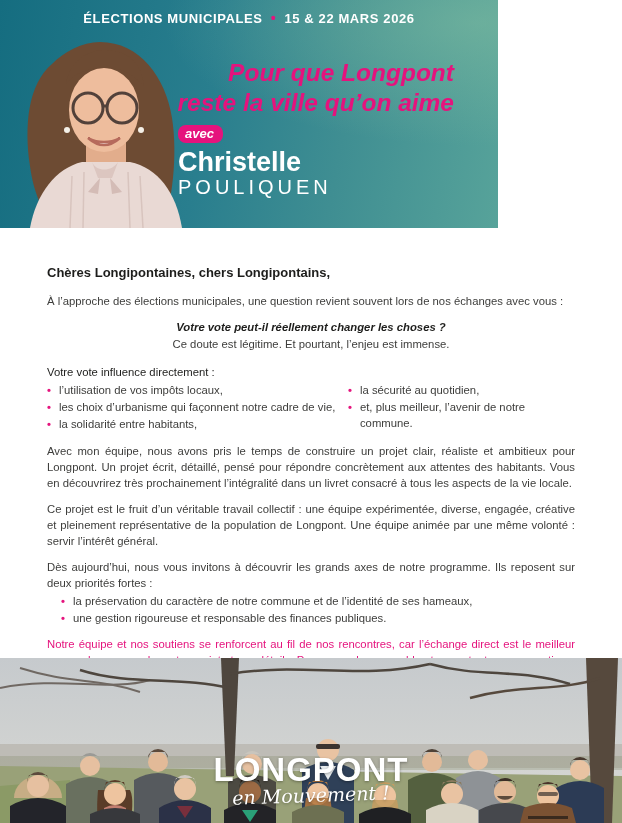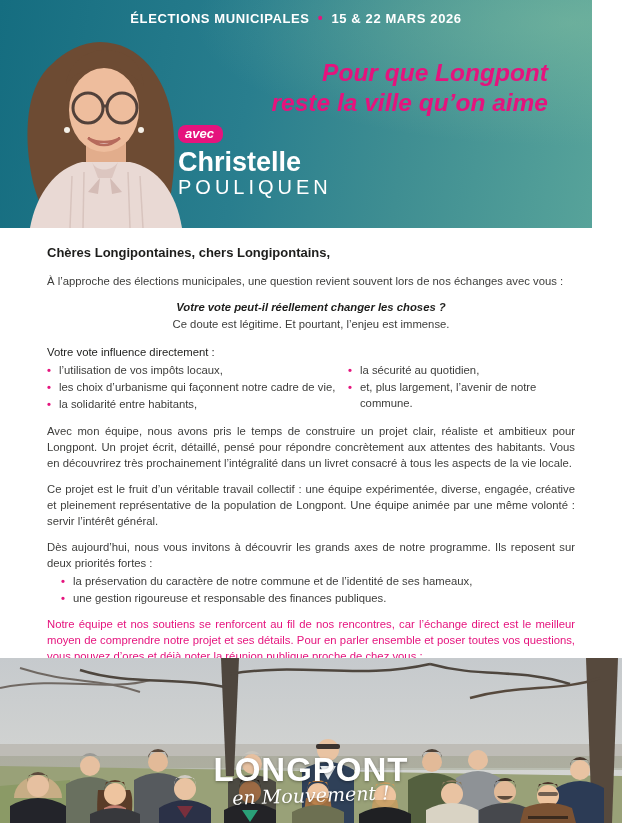--- a/index.html
+++ b/index.html
@@ -2,21 +2,21 @@
 <html><head>
 <meta charset="utf-8">
 <style>
   html,body{margin:0;padding:0;background:#9a9a9a;}
   .page{
     position:relative;width:622px;height:823px;margin:0 auto;background:#ffffff;
     font-family:"Liberation Sans","DejaVu Sans",sans-serif;overflow:hidden;
   }
   
   .header{
-    position:relative;width:592px;height:228px;overflow:hidden;
+    position:relative;width:498px;height:228px;overflow:hidden;
     background:
       radial-gradient(140% 120% at 96% 10%, rgba(130,190,160,.55) 0%, rgba(130,190,160,0) 45%),
       linear-gradient(100deg,#156d80 0%,#297e8e 42%,#3f8e92 68%,#57a39a 100%);
   }
   .top-banner{
     position:absolute;top:10px;left:0;width:100%;text-align:center;
     color:#ffffff;font-weight:bold;font-size:13px;letter-spacing:.6px;
   }
   .top-banner .dot{color:#e5137d;font-size:14px;padding:0 4px;}
   .headline{
@@ -26,21 +26,21 @@
   .name-block{position:absolute;left:178px;top:124px;}
   .avec-badge{
     display:inline-block;background:#e5137d;color:#fff;font-style:italic;font-weight:bold;
     font-size:13px;padding:1px 9px 2px 7px;border-radius:8px;margin-bottom:5px;
   }
   .first-name{color:#fff;font-weight:bold;font-size:27px;line-height:1.05;}
   .last-name{color:#fff;font-weight:normal;font-size:20px;letter-spacing:4px;line-height:1.15;}
   .portrait{position:absolute;left:0;bottom:0;width:212px;height:202px;}
   
   .content{
-    padding:16px 47px 0 47px;color:#3d3d3b;font-size:11.3px;line-height:1.42;
+    padding:36px 47px 0 47px;color:#3d3d3b;font-size:11.3px;line-height:1.42;
   }
   .salutation{font-weight:bold;font-size:13px;margin:0 0 11px 0;color:#1d1d1b;}
   .content p{margin:0 0 10px 0;text-align:justify;}
   .centered-block{text-align:center;margin:2px 0 12px 0;}
   .q-bold{font-weight:bold;font-style:italic;color:#1d1d1b;}
   .influence-head{font-weight:normal;color:#1d1d1b;margin:0 0 2px 0;}
   .two-col{display:flex;margin-bottom:10px;}
   .col-left{flex:0 0 57%;}
   .col-right{flex:1;}
   ul.plain{list-style:none;margin:0;padding:0;}
@@ -140,21 +140,21 @@
 
     <div class="influence-head">Votre vote influence directement :</div>
     <div class="two-col">
       <ul class="plain col-left">
         <li><span class="b">•</span><span>l’utilisation de vos impôts locaux,</span></li>
         <li><span class="b">•</span><span>les choix d’urbanisme qui façonnent notre cadre de vie,</span></li>
         <li><span class="b">•</span><span>la solidarité entre habitants,</span></li>
       </ul>
       <ul class="plain col-right">
         <li><span class="b">•</span><span>la sécurité au quotidien,</span></li>
-        <li><span class="b">•</span><span>et, plus largement, l’avenir de notre commune.</span></li>
+        <li><span class="b">•</span><span>et, plus meilleur, l’avenir de notre commune.</span></li>
       </ul>
     </div>
 
     <p>Avec mon équipe, nous avons pris le temps de construire un projet clair, réaliste et ambitieux pour Longpont. Un projet écrit, détaillé, pensé pour répondre concrètement aux attentes des habitants. Vous en découvrirez très prochainement l’intégralité dans un livret consacré à tous les aspects de la vie locale.</p>
     <p>Ce projet est le fruit d’un véritable travail collectif : une équipe expérimentée, diverse, engagée, créative et pleinement représentative de la population de Longpont. Une équipe animée par une même volonté : servir l’intérêt général.</p>
 
     <p style="margin-bottom:2px;">Dès aujourd’hui, nous vous invitons à découvrir les grands axes de notre programme. Ils reposent sur deux priorités fortes :</p>
     <ul class="plain indent">
       <li><span class="b">•</span><span>la préservation du caractère de notre commune et de l’identité de ses hameaux,</span></li>
       <li><span class="b">•</span><span>une gestion rigoureuse et responsable des finances publiques.</span></li>

